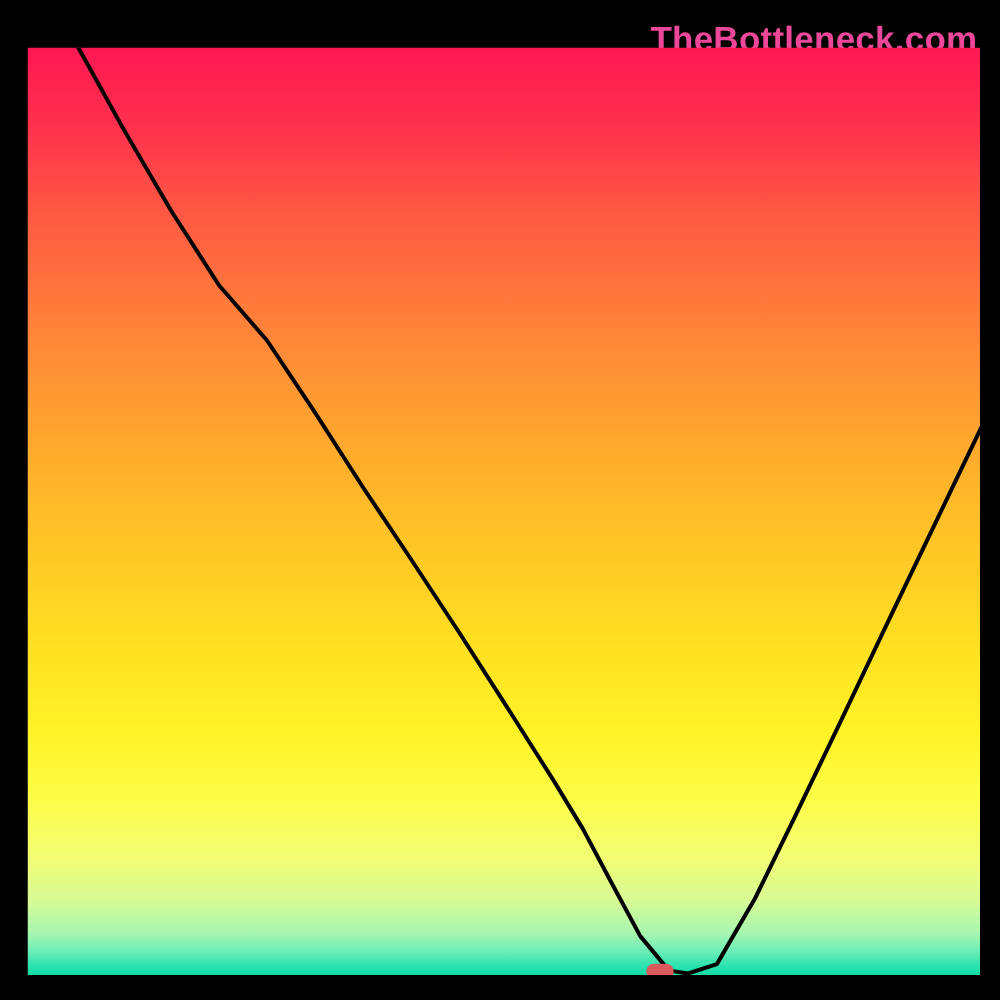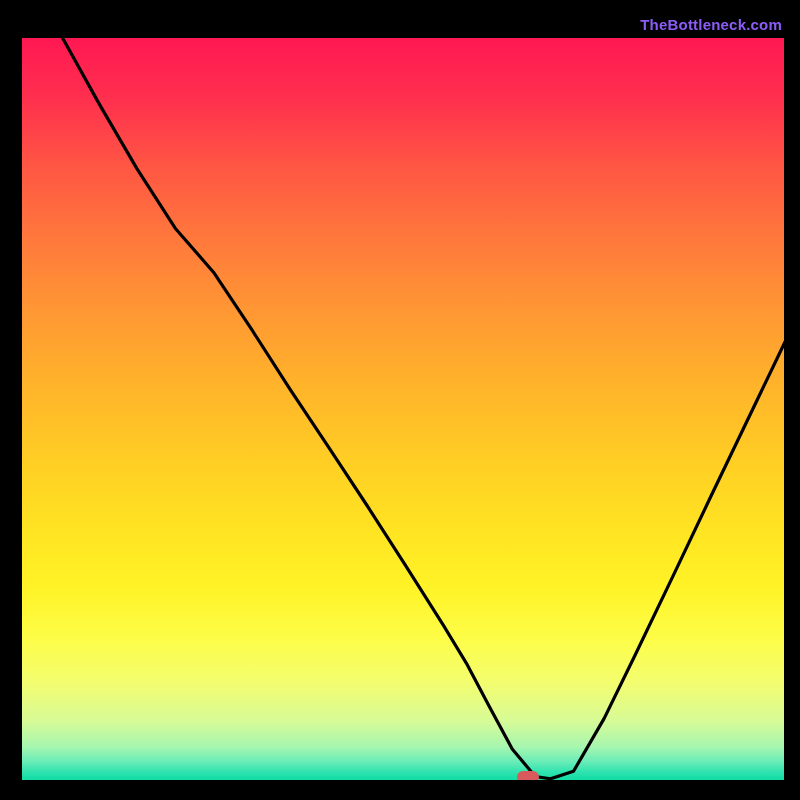--- a/index.html
+++ b/index.html
@@ -10,23 +10,23 @@
     top: 18px;
     width: 766px;
     height: 766px;
     background: #000;
   }
   .watermark {
     position: absolute;
     top: -2px;
     right: 2px;
     font-family: Arial, Helvetica, sans-serif;
-    font-size: 15px;
+    font-size: 28px;
     font-weight: 600;
-    color: #8b5cf6;
+    color: #ec4899;
     letter-spacing: 0.2px;
   }
   .plot-box {
     position: absolute;
     left: 0;
     top: 20px;
     width: 766px;
     height: 746px;
     border-left: 4px solid #000;
     border-bottom: 4px solid #000;

